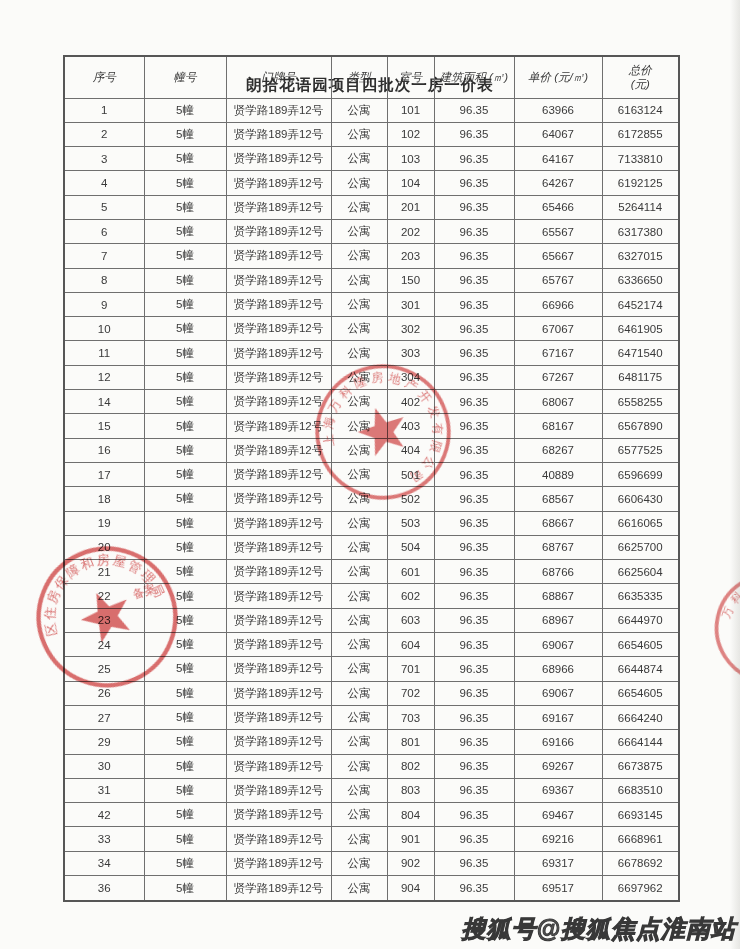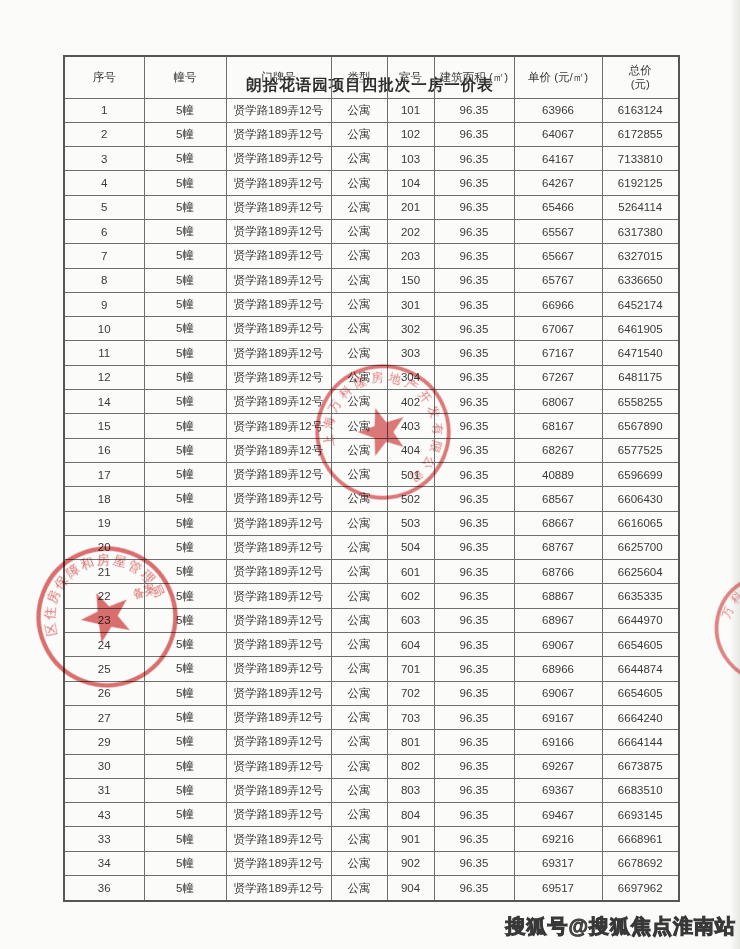--- a/index.html
+++ b/index.html
@@ -30,40 +30,41 @@
     border-collapse:collapse; table-layout:fixed;
     background:transparent;
   }
   table.price-table th, table.price-table td {
     border:1px solid #6f6f6f;
     text-align:center; vertical-align:middle;
     padding:0; overflow:hidden;
     color:#3a3a3a;
   }
   table.price-table { border:2px solid #565656; }
-  table.price-table thead tr { height:42px; }
+  table.price-table thead tr { height:42px;font-style:italic; }
   table.price-table th {
     font-weight:normal; font-size:11.5px; white-space:pre-line; line-height:1.25;
   }
   table.price-table td { font-size:11.5px; }
   
   .stamp {
     position:absolute;
     mix-blend-mode:multiply;
     opacity:0.82;
     filter: blur(0.45px);
     pointer-events:none;
   }
   .stamp-1 { left:308px; top:357px; width:150px; height:150px; transform:rotate(-18deg); }
   .stamp-2 { left:29px;  top:539px; width:156px; height:156px; transform:rotate(-24deg); opacity:0.88; }
   .stamp-3 { left:709px; top:567px; width:122px; height:122px; transform:rotate(12deg); opacity:0.75; }
   .watermark {
     position:absolute; right:4px; top:913px;
-    font-size:20px; font-weight:bold; letter-spacing:1px;
+    font-size:24px; font-weight:bold; letter-spacing:1px;
     color:#555555;
+    font-style:italic;
     -webkit-text-stroke:1px #383838;
   }
 </style>
 </head>
 <body>
 
 <div class="page">
 
   <div class="doc-title">朗拾花语园项目四批次一房一价表</div>
 
@@ -376,21 +377,21 @@
           <td>31</td>
           <td>5幢</td>
           <td>贤学路189弄12号</td>
           <td>公寓</td>
           <td>803</td>
           <td>96.35</td>
           <td>69367</td>
           <td>6683510</td>
         </tr>
         <tr>
-          <td>43</td>
+          <td>42</td>
           <td>5幢</td>
           <td>贤学路189弄12号</td>
           <td>公寓</td>
           <td>804</td>
           <td>96.35</td>
           <td>69467</td>
           <td>6693145</td>
         </tr>
         <tr>
           <td>33</td>

